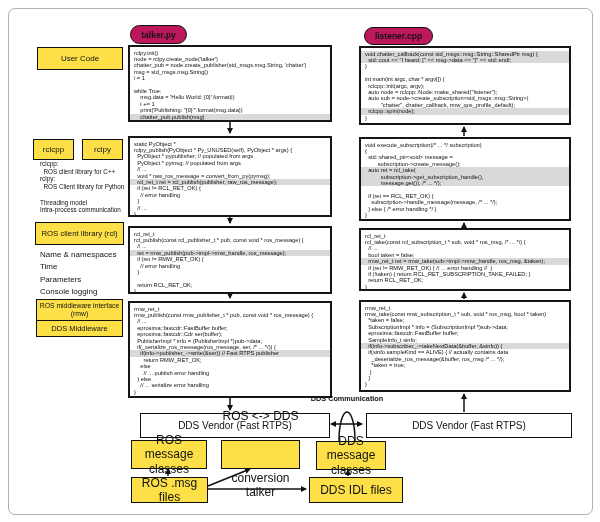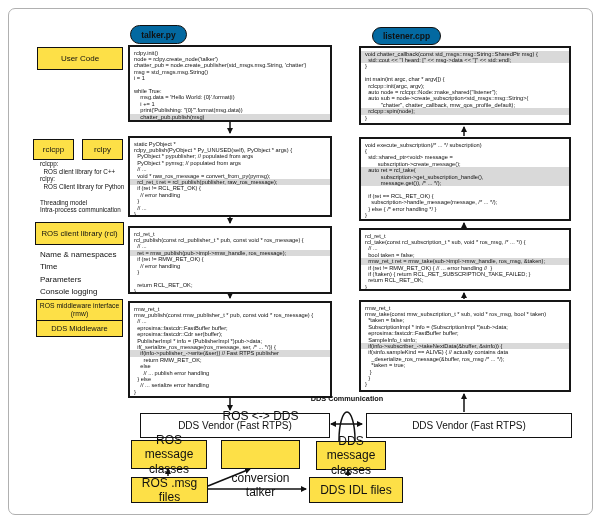--- a/index.html
+++ b/index.html
@@ -1,21 +1,21 @@
 <!DOCTYPE html>
 <html><head>
 <meta charset="utf-8">
 <style>
   html,body{margin:0;padding:0;background:#fff;}
   #canvas{position:relative;width:600px;height:522px;background:#fff;
           font-family:"Liberation Sans",sans-serif;color:#111;overflow:hidden;}
   .abs{position:absolute;}
   .frame{border:1px solid #b0b0b0;border-radius:7px;}
   .overlay{position:absolute;left:0;top:0;pointer-events:none;}
-  .pill{border:1.6px solid #111;border-radius:10px;background:#0369a1;
+  .pill{border:1.6px solid #111;border-radius:10px;background:#be185d;
         display:flex;align-items:center;justify-content:center;
         font-size:8.5px;font-weight:bold;}
   .box{border:1.5px solid #111;background:#fde047;display:flex;flex-direction:column;
        align-items:center;justify-content:center;text-align:center;}
   .box .ln{line-height:1.2;}
   .codebox{border:2px solid #161616;background:#fff;font-size:5.7px;line-height:6.4px;
            white-space:pre;overflow:hidden;padding:2.5px 0;box-sizing:border-box;}
   .codebox .cl{padding:0 4px;min-height:6.4px;}
   .codebox .cl.hl{background:#d9d9d9;}
   .notes{font-size:6.3px;line-height:7.7px;white-space:pre;}
@@ -56,21 +56,21 @@
       <line x1="168" y1="476" x2="168" y2="469" marker-end="url(#ah)"></line>
       <line x1="208" y1="486" x2="250" y2="469" marker-end="url(#ah)"></line>
       <line x1="206" y1="489" x2="306" y2="489" marker-end="url(#ah)"></line>
       <line x1="348" y1="476" x2="348" y2="470" marker-end="url(#ah)"></line>
     </g>
   </svg>
 
   <div class="abs pill" style="left:130px;top:25px;width:55px;height:17px;">
       <span>talker.py</span>
     </div>
-  <div class="abs pill" style="left:372px;top:27px;width:67px;height:16px;">
+  <div class="abs pill" style="left:364px;top:27px;width:67px;height:16px;">
       <span>listener.cpp</span>
     </div>
 
   <div class="abs box" style="left:37px;top:47px;width:84px;height:21px;font-size:8px;">
       <span>User Code</span>
     </div>
 
   <div class="abs box" style="left:33px;top:139px;width:39px;height:19px;font-size:8px;">
       <span>rclcpp</span>
     </div>

